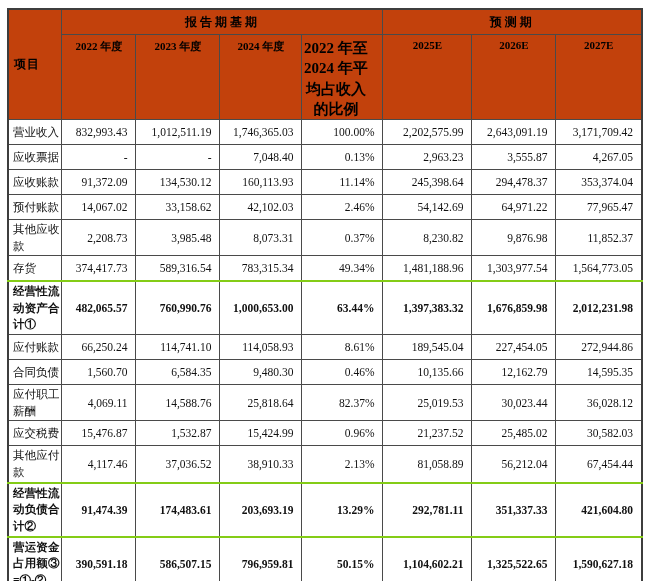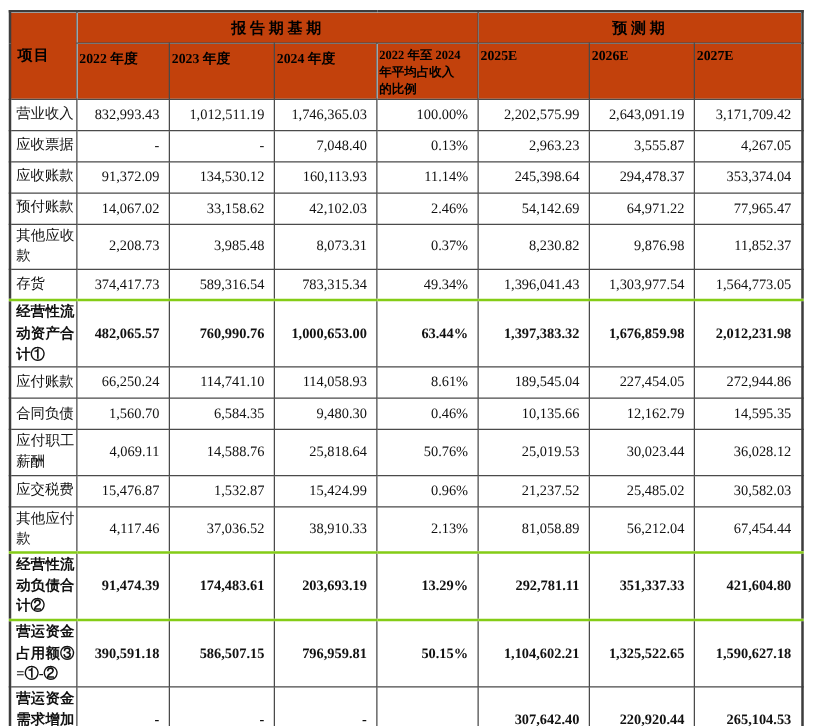--- a/index.html
+++ b/index.html
@@ -11,22 +11,22 @@
   col.c-2023{width:84px;}
   col.c-2024{width:82px;}
   col.c-ratio{width:81px;}
   col.c-25{width:89px;}
   col.c-26{width:84px;}
   col.c-27{width:86px;}
   th,td{border:1px solid #4a4a4a;overflow:hidden;}
   th{background:#c2410c;font-weight:bold;color:#000;}
   .group-th{font-size:12px;height:22px;letter-spacing:3px;text-align:center;vertical-align:middle;}
   .corner-th{font-size:12px;text-align:left;vertical-align:middle;padding-left:5px;letter-spacing:1px;}
-  .year-th{font-size:11px;height:33px;text-align:left;vertical-align:top;padding-top:4px;}
-  .ratio-th{font-size:10px;line-height:1.35;padding:3px 14px 0 1px;}
+  .year-th{font-size:11px;height:33px;text-align:center;vertical-align:top;padding-top:4px;}
+  .ratio-th{font-size:15px;line-height:1.35;padding:3px 14px 0 1px;}
   td.lbl{font-size:11.5px;line-height:1.45;text-align:justify;text-justify:inter-character;
          word-break:break-all;padding:1px 2px 1px 4px;vertical-align:middle;}
   td.num{font-size:11.5px;text-align:right;padding-right:8px;vertical-align:middle;
          font-family:"Liberation Serif","DejaVu Serif",serif;}
   tr.rh-s{height:25px;} tr.rh-m{height:34px;margin-top:45px;} tr.rh-l{height:42px;}
   tr.rh-xl{height:50px;border-radius:19px;} tr.rh-n{height:38px;}
   tr.bold td{font-weight:bold;}
   tr.thick td{border-top:2px solid #84cc16;margin-left:12px;}
 </style>
 </head>
@@ -109,21 +109,21 @@
       <td class="num">8,230.82</td>
       <td class="num">9,876.98</td>
       <td class="num">11,852.37</td>
     </tr>
     <tr class="rh-s">
       <td class="lbl">存货</td>
       <td class="num">374,417.73</td>
       <td class="num">589,316.54</td>
       <td class="num">783,315.34</td>
       <td class="num">49.34%</td>
-      <td class="num">1,396,041.43</td>
+      <td class="num">1,481,188.96</td>
       <td class="num">1,303,977.54</td>
       <td class="num">1,564,773.05</td>
     </tr>
     <tr class="rh-l bold thick">
       <td class="lbl">经营性流动资产合计①</td>
       <td class="num">482,065.57</td>
       <td class="num">760,990.76</td>
       <td class="num">1,000,653.00</td>
       <td class="num">63.44%</td>
       <td class="num">1,397,383.32</td>
@@ -148,21 +148,21 @@
       <td class="num">0.46%</td>
       <td class="num">10,135.66</td>
       <td class="num">12,162.79</td>
       <td class="num">14,595.35</td>
     </tr>
     <tr class="rh-m">
       <td class="lbl">应付职工薪酬</td>
       <td class="num">4,069.11</td>
       <td class="num">14,588.76</td>
       <td class="num">25,818.64</td>
-      <td class="num">50.76%</td>
+      <td class="num">82.37%</td>
       <td class="num">25,019.53</td>
       <td class="num">30,023.44</td>
       <td class="num">36,028.12</td>
     </tr>
     <tr class="rh-s">
       <td class="lbl">应交税费</td>
       <td class="num">15,476.87</td>
       <td class="num">1,532.87</td>
       <td class="num">15,424.99</td>
       <td class="num">0.96%</td>

